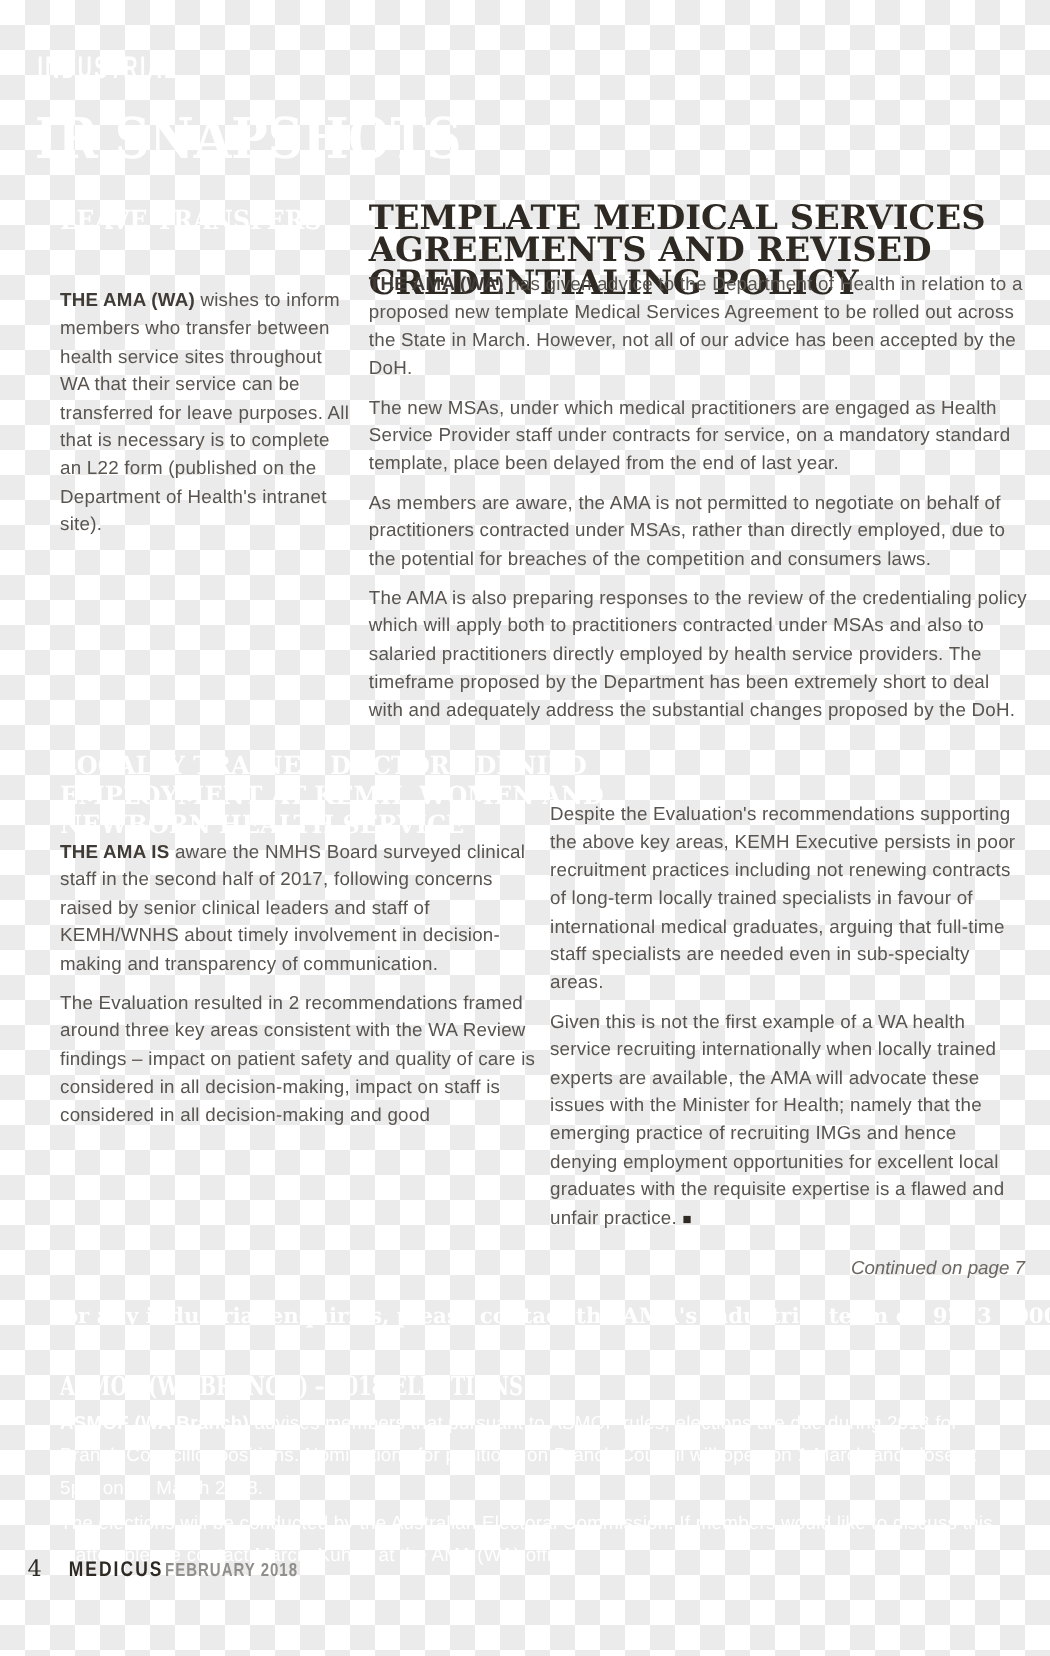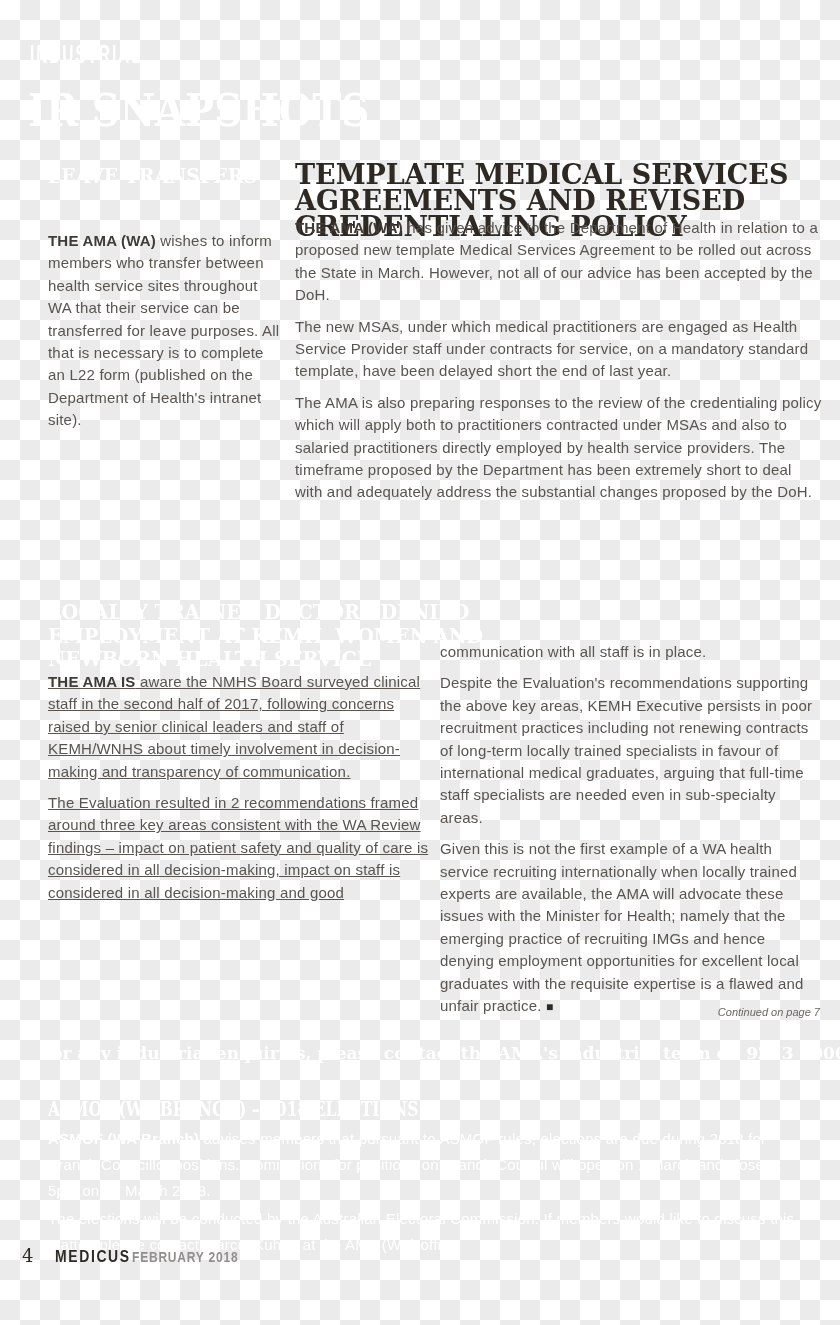--- a/index.html
+++ b/index.html
@@ -81,31 +81,31 @@
   .msa-body { left: 295px; top: 217px; width: 527px; }
 
   .kemh-heading {
     left: 48px; top: 601px; width: 575px;
     font-size: 20px;
     line-height: 23.5px;
     transform: scaleX(0.96);
     transform-origin: left top;
   }
 
-  .kemh-col1 { left: 48px; top: 671px; width: 388px; text-decoration: underline; }
+  .kemh-col1 { left: 48px; top: 671px; width: 388px; }
   .kemh-col2 { left: 440px; top: 641px; width: 382px; }
   .kemh-col2 p:first-child { margin-top: 0; }
 
   .continued {
     right: 20px; top: 1006px;
     width: 400px;
     text-align: right;
     font-style: italic;
     color: #6b6660;
-    font-size: 11px;
+    font-size: 15px;
   }
 
   .contact-line {
     left: 40px; top: 1043px; width: 760px;
     text-align: center;
     font-family: "DejaVu Serif", serif;
     font-weight: bold;
     font-size: 17px;
     white-space: nowrap;
   }
@@ -163,33 +163,33 @@
   <div class="abs page-title knockout slab-heading">IR SNAPSHOTS</div>
 
   <div class="abs leave-heading slab-heading knockout">LEAVE TRANSFERS</div>
   <div class="abs leave-body body-text">
     <p><span class="lead">THE AMA (WA)</span><span> wishes to inform members who transfer between health service sites throughout WA that their service can be transferred for leave purposes. All that is necessary is to complete an L22 form (published on the Department of Health's intranet site).</span></p>
   </div>
 
   <div class="abs msa-heading slab-heading article-heading-dark">TEMPLATE MEDICAL SERVICES AGREEMENTS AND REVISED CREDENTIALING POLICY</div>
   <div class="abs msa-body body-text">
     <p><span class="lead">THE AMA (WA)</span><span> has given advice to the Department of Health in relation to a proposed new template Medical Services Agreement to be rolled out across the State in March. However, not all of our advice has been accepted by the DoH.</span></p>
-    <p>The new MSAs, under which medical practitioners are engaged as Health Service Provider staff under contracts for service, on a mandatory standard template, have been delayed short the end of last year.</p>
+    <p>The new MSAs, under which medical practitioners are engaged as Health Service Provider staff under contracts for service, on a mandatory standard template, place been delayed from the end of last year.</p>
+    <p>As members are aware, the AMA is not permitted to negotiate on behalf of practitioners contracted under MSAs, rather than directly employed, due to the potential for breaches of the competition and consumers laws.</p>
     <p>The AMA is also preparing responses to the review of the credentialing policy which will apply both to practitioners contracted under MSAs and also to salaried practitioners directly employed by health service providers. The timeframe proposed by the Department has been extremely short to deal with and adequately address the substantial changes proposed by the DoH.</p>
   </div>
 
   <div class="abs kemh-heading slab-heading knockout">LOCALLY TRAINED DOCTORS DENIED EMPLOYMENT AT KEMH, WOMEN AND NEWBORN HEALTH SERVICE</div>
 
   <div class="abs kemh-col1 body-text">
     <p><span class="lead">THE AMA IS</span><span> aware the NMHS Board surveyed clinical staff in the second half of 2017, following concerns raised by senior clinical leaders and staff of KEMH/WNHS about timely involvement in decision-making and transparency of communication.</span></p>
     <p>The Evaluation resulted in 2 recommendations framed around three key areas consistent with the WA Review findings – impact on patient safety and quality of care is considered in all decision-making, impact on staff is considered in all decision-making and good</p>
   </div>
 
   <div class="abs kemh-col2 body-text">
-    <p>communication with all staff is in place.</p>
     <p>Despite the Evaluation's recommendations supporting the above key areas, KEMH Executive persists in poor recruitment practices including not renewing contracts of long-term locally trained specialists in favour of international medical graduates, arguing that full-time staff specialists are needed even in sub-specialty areas.</p>
     <p><span>Given this is not the first example of a WA health service recruiting internationally when locally trained experts are available, the AMA will advocate these issues with the Minister for Health; namely that the emerging practice of recruiting IMGs and hence denying employment opportunities for excellent local graduates with the requisite expertise is a flawed and unfair practice.</span> <span class="end-mark">■</span></p>
   </div>
 
   <div class="abs continued">Continued on page 7</div>
 
   <div class="abs contact-line knockout">For any industrial enquiries, please contact the AMA's industrial team on 9273 3000.</div>
 
   <div class="abs asmof-heading slab-heading knockout">ASMOF (WA BRANCH) – 2018 ELECTIONS</div>
   <div class="abs asmof-body knockout">

